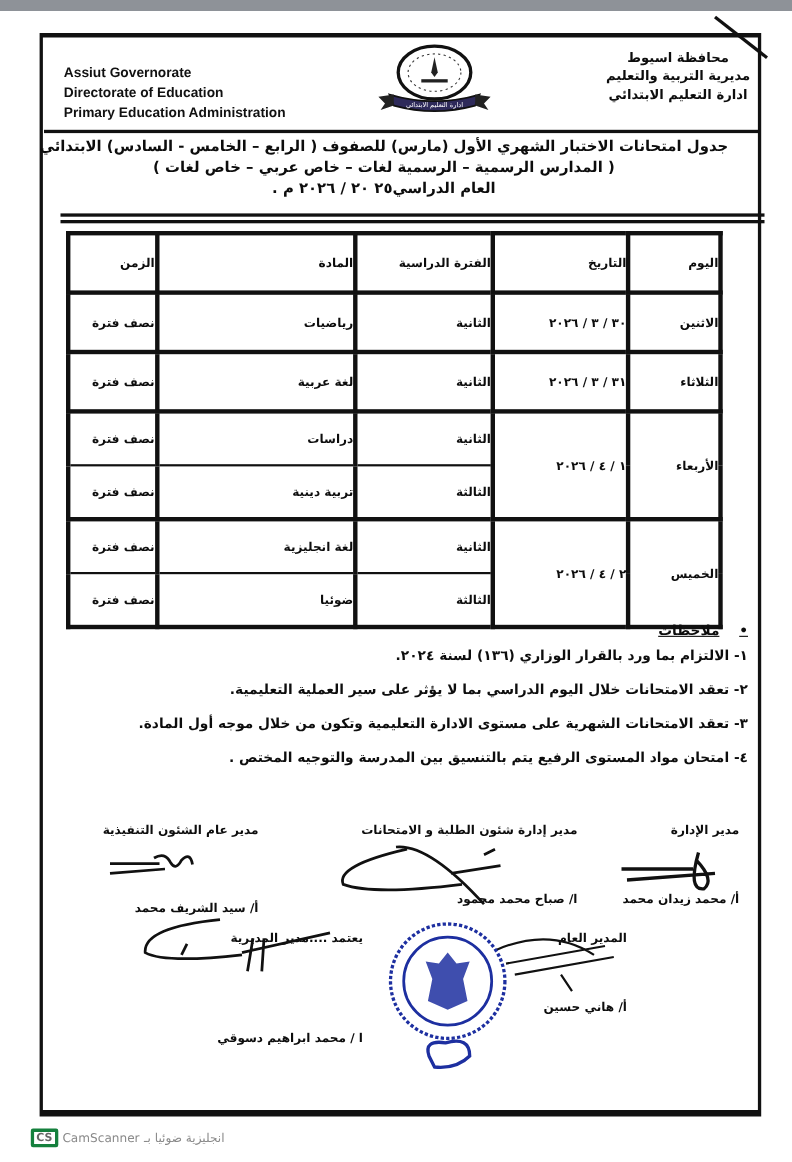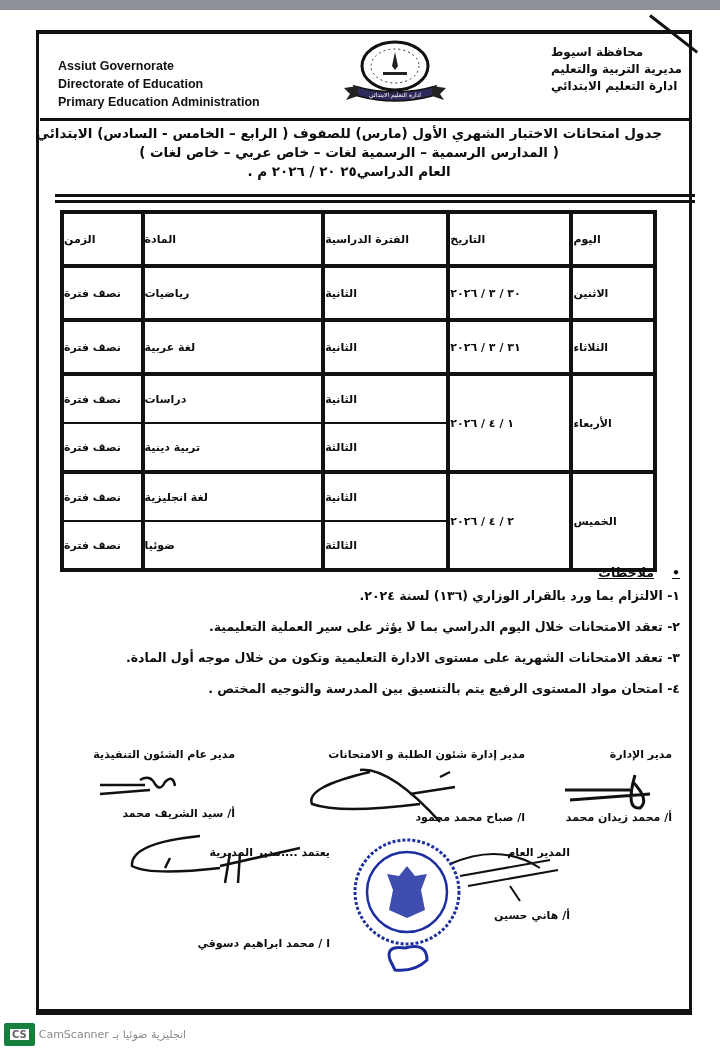--- a/index.html
+++ b/index.html
@@ -10,43 +10,43 @@
     color:#0d0d0d;
   }
   .topbar { position:absolute; left:0; top:0; width:720px; height:10px; background:#8e9298; }
   .frame {
     position:absolute; left:36px; top:30px; width:656px; height:985px;
     border:3px solid #111; border-top-width:4px; border-bottom-width:6px;
     box-sizing:border-box;
   }
   .fold { position:absolute; left:650px; top:14px; width:60px; height:3px; background:#111; transform:rotate(38deg); transform-origin:left center; }
   .en-head { position:absolute; left:58px; top:57px; font-family:"Liberation Sans", sans-serif; font-weight:bold; font-size:12.5px; line-height:18px; color:#111; }
-  .ar-head { position:absolute; right:38px; top:44px; direction:rtl; text-align:left; font-weight:bold; font-size:12px; line-height:17px; }
+  .ar-head { position:absolute; right:38px; top:44px; direction:rtl; text-align:center; font-weight:bold; font-size:12px; line-height:17px; }
   .logo { position:absolute; left:340px; top:38px; width:110px; height:70px; }
   .sep1 { position:absolute; left:40px; top:118px; width:650px; height:3px; background:#111; }
   .title-block { position:absolute; left:24px; top:124px; width:650px; direction:rtl; text-align:center; font-weight:bold; font-size:13.5px; line-height:19px; }
   .dbl { position:absolute; left:55px; width:640px; height:3px; background:#111; }
   table.sched {
     position:absolute; left:60px; top:210px; width:597px; border-collapse:collapse; direction:rtl;
     font-weight:bold; font-size:11px;
   }
   table.sched td, table.sched th {
-    border:4px solid #111; text-align:left; padding:0; font-weight:bold;
+    border:4px solid #111; text-align:right; padding:0; font-weight:bold;
   }
   table.sched th { height:50px; }
   table.sched td.r1 { height:50px; }
   table.sched td.r2 { height:46px; }
   .notes { position:absolute; right:40px; top:565px; width:620px; direction:rtl; font-weight:bold; font-size:12.5px; }
   .notes .nh { text-decoration:underline; }
   .notes .nh::before { content:"•"; margin-left:18px; }
   .notes .item { line-height:31px; }
   .sig { position:absolute; text-align:right; }
   .stamp { position:absolute; left:345px; top:830px; width:120px; height:160px; }
   .footer { position:absolute; left:4px; top:1024px; height:20px; display:flex; align-items:center; gap:4px; font-family:"DejaVu Sans", sans-serif; font-size:11px; color:#8a8a8a; }
-  .cs-logo { border:6px solid #15803d; border-radius:2px; padding:0 2px; font-size:10px; color:#666; font-weight:bold; }
+  .cs-logo { border:3px solid #15803d; border-radius:2px; padding:0 2px; font-size:10px; color:#666; font-weight:bold;margin-left:24px; }
 </style>
 </head>
 <body>
 
 <div class="topbar"></div>
 <div class="frame"></div>
 <div class="fold"></div>
 
 <div class="en-head">
   <div>Assiut Governorate</div>
@@ -149,21 +149,21 @@
 <div class="sig" style="right:48px; top:748px; width:140px; direction:rtl; font-weight:bold; font-size:11px;">
   <div>مدير الإدارة</div>
   <div style="margin-top:50px">أ/ محمد زيدان محمد</div>
 </div>
 <div class="sig" style="left:285px; top:748px; width:240px; direction:rtl; font-weight:bold; font-size:11px;">
   <div>مدير إدارة شئون الطلبة و الامتحانات</div>
   <div style="margin-top:50px">ا/ صباح محمد محمود</div>
 </div>
 <div class="sig" style="left:55px; top:748px; width:180px; direction:rtl; font-weight:bold; font-size:11px;">
   <div>مدير عام الشئون التنفيذية</div>
-  <div style="margin-top:46px">أ/ سيد الشريف محمد</div>
+  <div style="margin-top:58px">أ/ سيد الشريف محمد</div>
 </div>
 
 <svg style="position:absolute; left:555px; top:770px;" width="110" height="45">
   <path d="M10 20 L75 20 M15 30 L95 24 M80 5 Q70 40 85 38 Q95 30 78 12" stroke="#111" stroke-width="3" fill="none"></path>
 </svg>
 <svg style="position:absolute; left:300px; top:762px;" width="200" height="70">
   <path d="M70 10 Q5 25 12 42 Q40 52 120 42 M60 8 Q90 5 140 60 M110 32 L155 25 M140 15 L150 10" stroke="#111" stroke-width="2.5" fill="none"></path>
 </svg>
 <svg style="position:absolute; left:95px; top:770px;" width="90" height="35">
   <path d="M5 15 L50 15 M5 24 L55 20 M45 10 Q55 4 60 14 Q65 22 70 12 Q78 4 80 16" stroke="#111" stroke-width="2.5" fill="none"></path>

